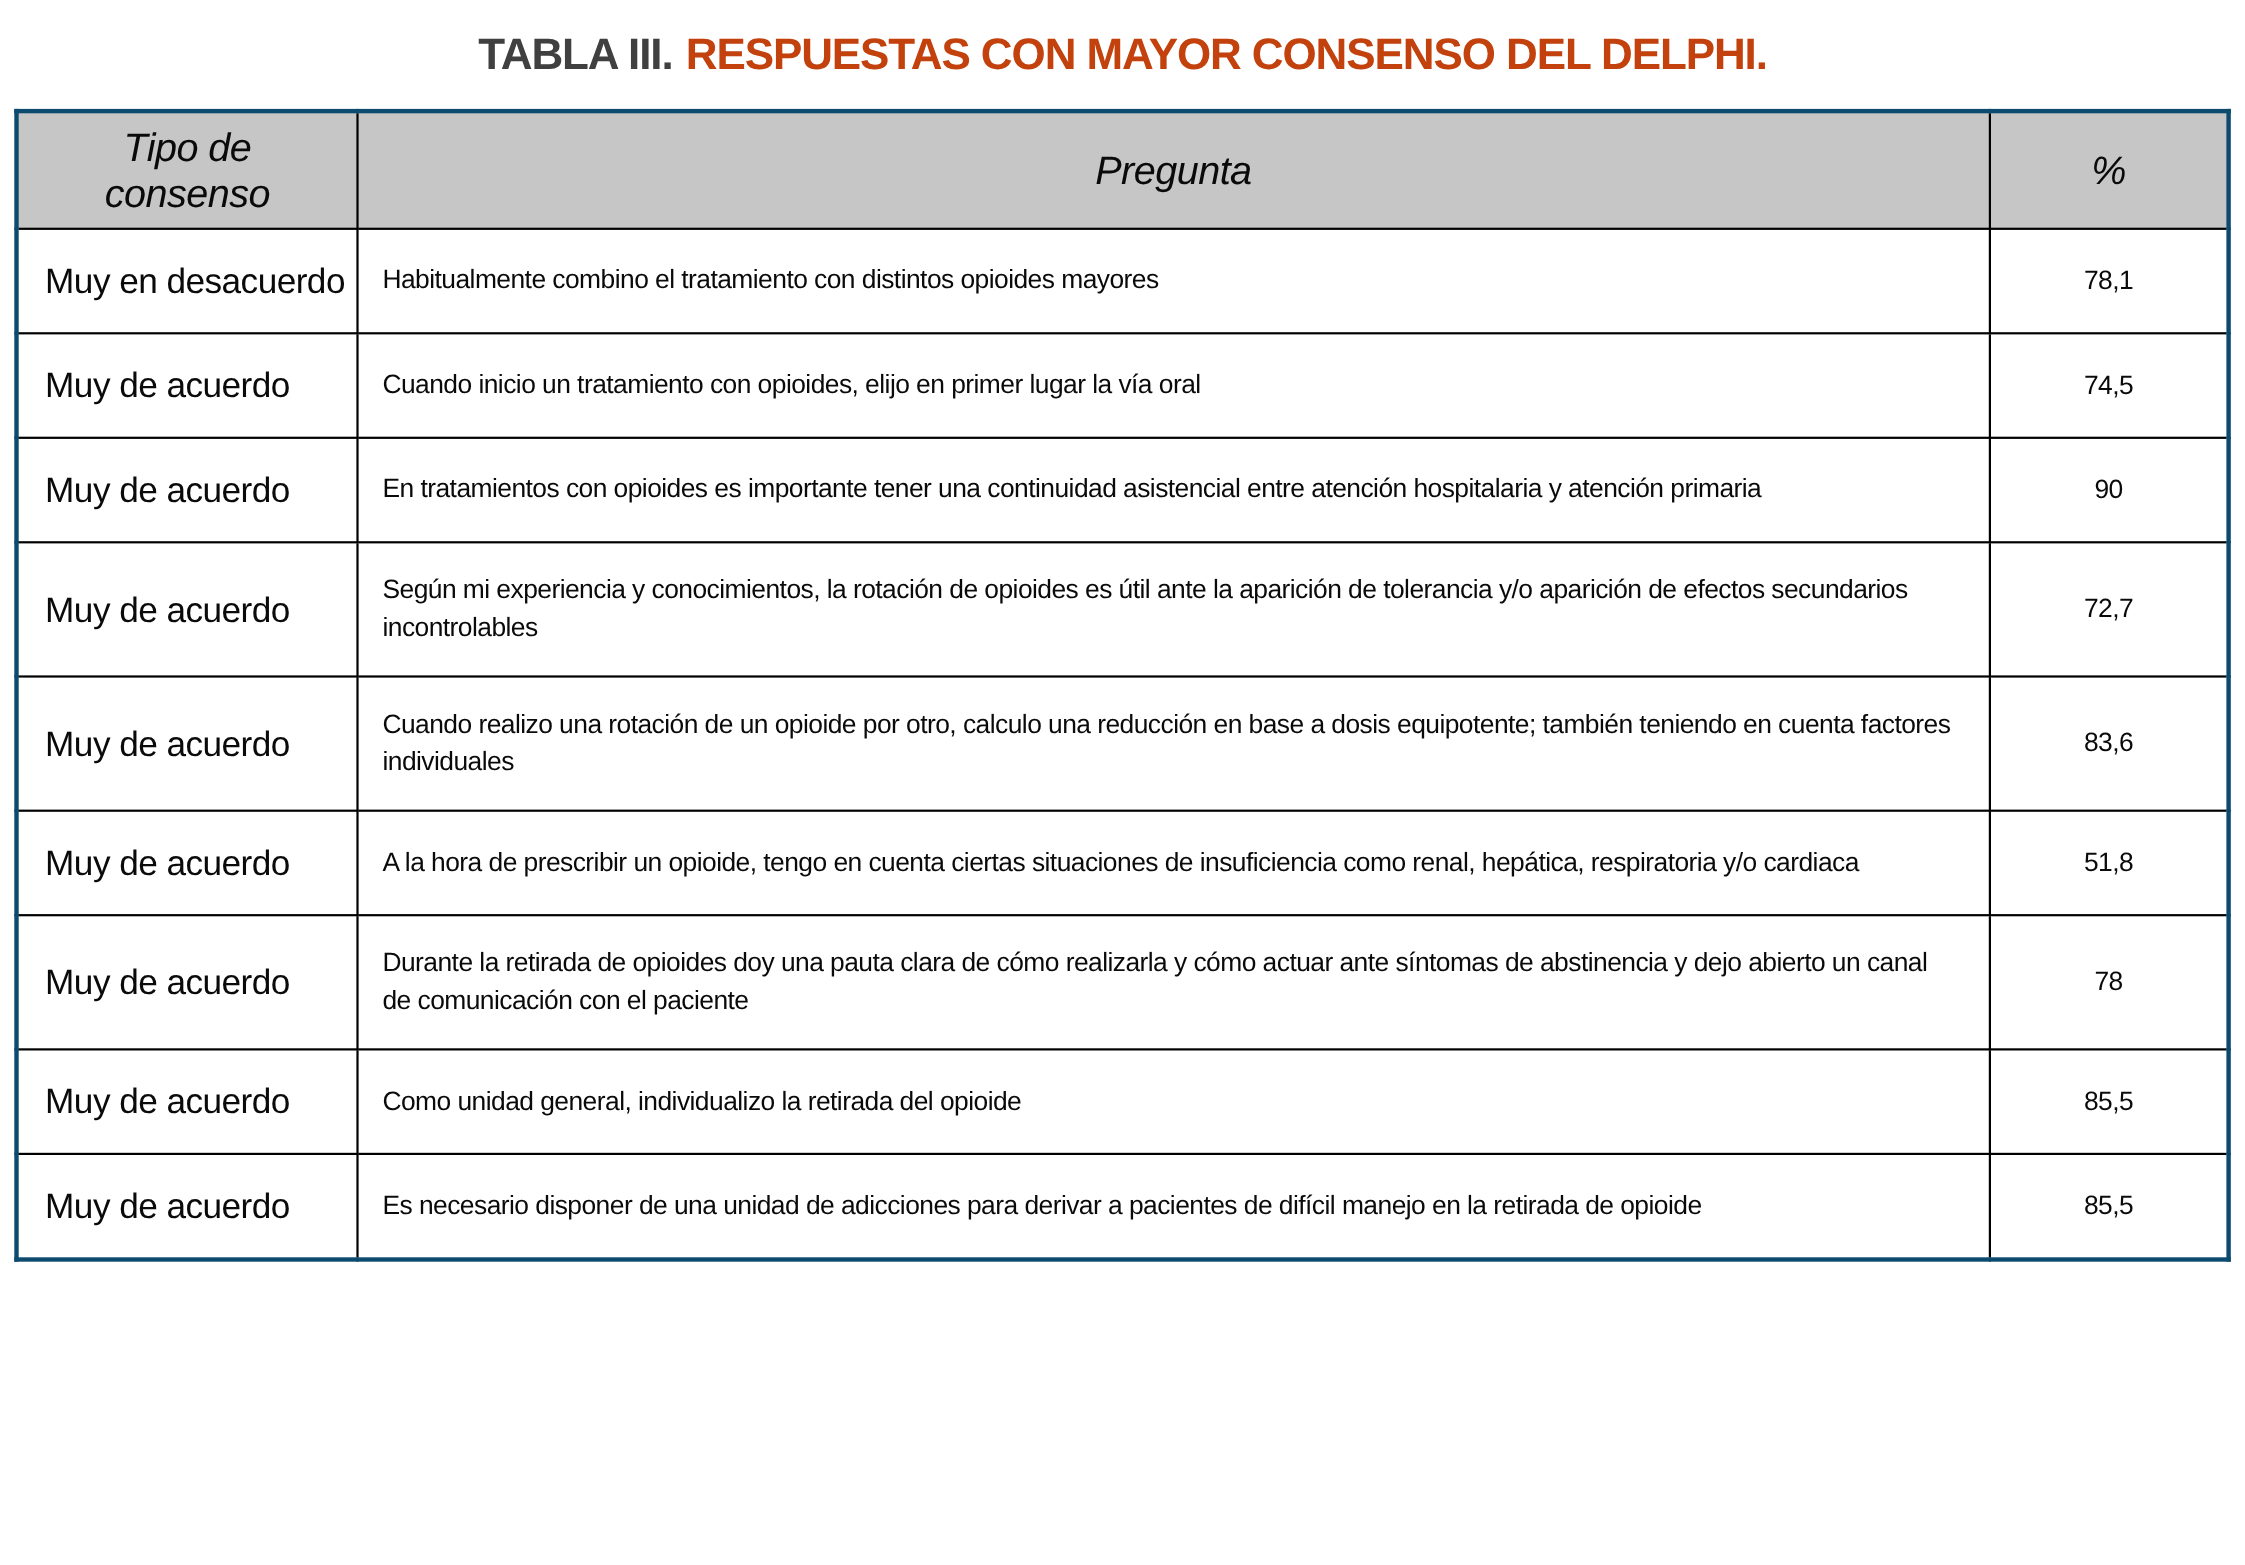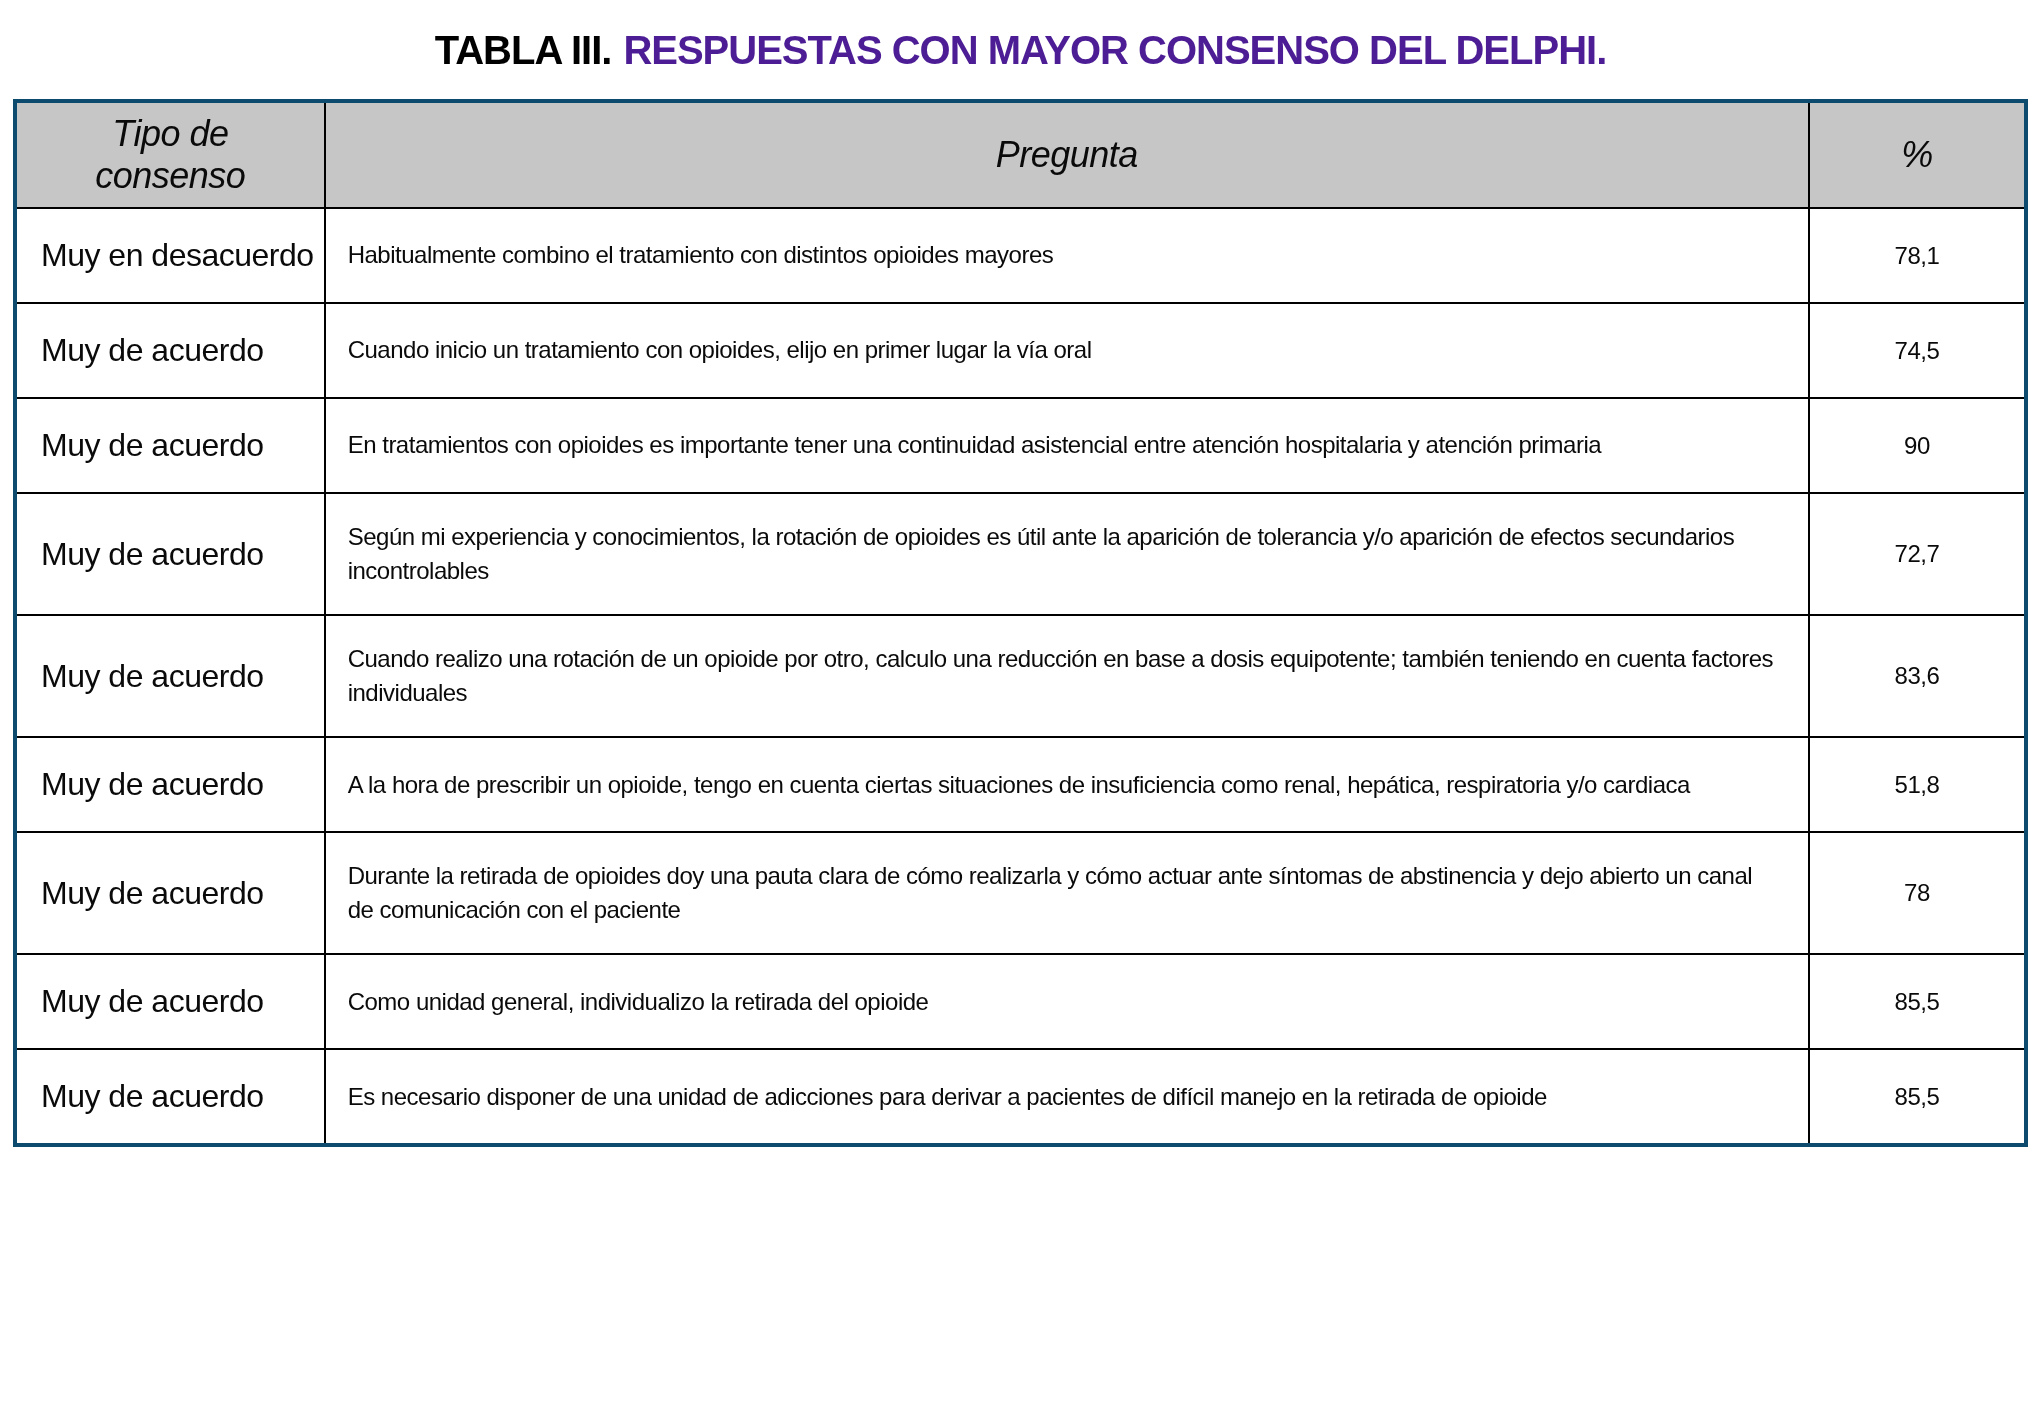--- a/index.html
+++ b/index.html
@@ -18,25 +18,25 @@
   }
   .table-title {
     text-align: center;
     font-size: 40px;
     font-weight: bold;
     letter-spacing: -1px;
     margin: 14px 0 26px 0;
     white-space: nowrap;
   }
   .table-title .title-label {
-    color: #000000;
+    color: #404040;
     margin-right: 12px;
   }
   .table-title .title-text {
-    color: #4c1d95;
+    color: #c2410c;
     font-weight: 600;
   }
   table.consensus {
     width: 100%;
     border-collapse: collapse;
     table-layout: fixed;
     border: 4px solid #0c4a6e;
   }
   table.consensus th,
   table.consensus td {

